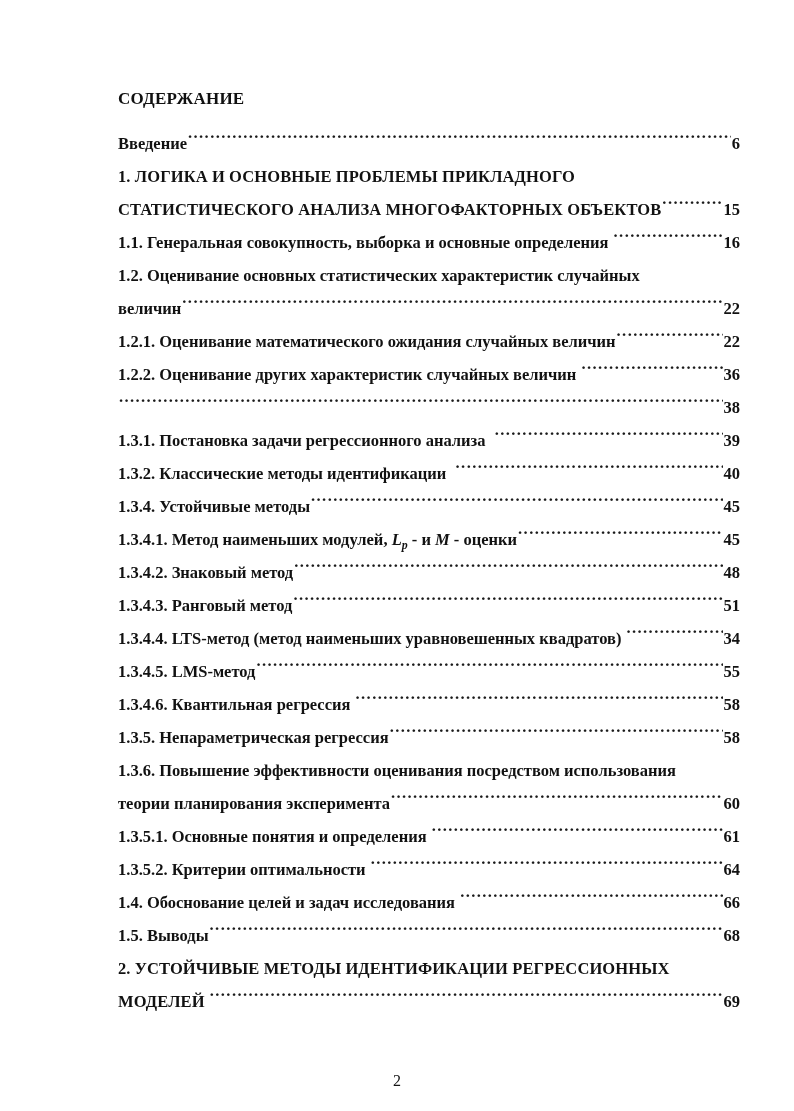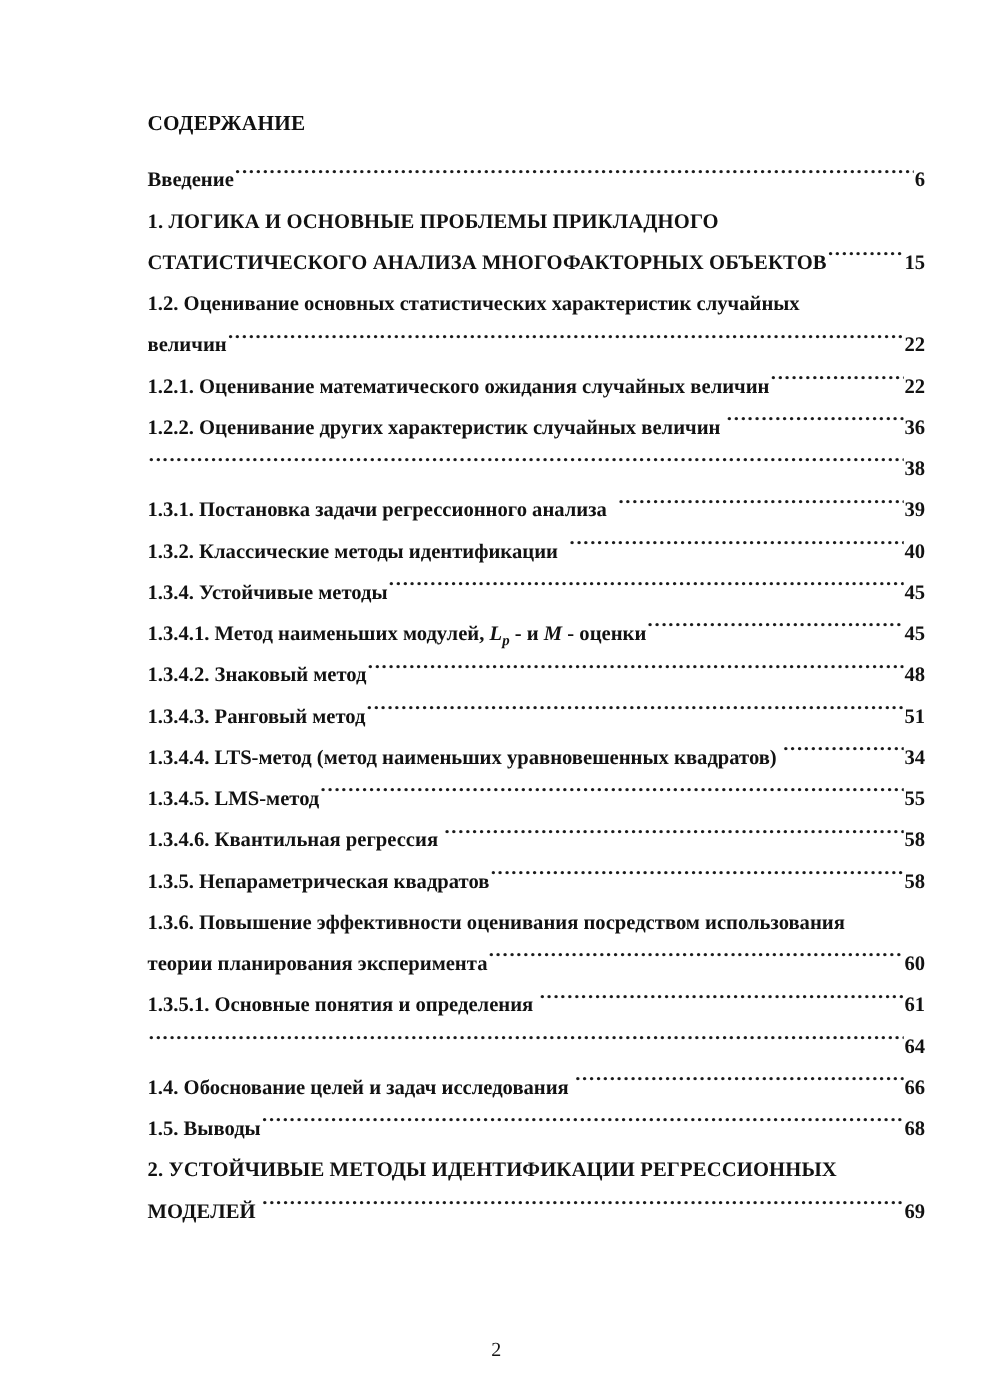--- a/index.html
+++ b/index.html
@@ -152,20 +152,27 @@
         </div>
         <div class="toc-entry">
           <span class="plain-line caps">1. ЛОГИКА И ОСНОВНЫЕ ПРОБЛЕМЫ ПРИКЛАДНОГО</span>
           <div class="leader-row">
             <span class="entry-text caps">СТАТИСТИЧЕСКОГО АНАЛИЗА МНОГОФАКТОРНЫХ ОБЪЕКТОВ</span>
             <span class="dots"></span>
             <span class="page-num">15</span>
           </div>
         </div>
         <div class="toc-entry">
+          <div class="leader-row">
+            <span class="entry-text">1.1. Генеральная совокупность, выборка и основные определения </span>
+            <span class="dots"></span>
+            <span class="page-num">16</span>
+          </div>
+        </div>
+        <div class="toc-entry">
           <span class="plain-line">1.2. Оценивание основных статистических характеристик случайных</span>
           <div class="leader-row">
             <span class="entry-text">величин</span>
             <span class="dots"></span>
             <span class="page-num">22</span>
           </div>
         </div>
         <div class="toc-entry">
           <div class="leader-row">
             <span class="entry-text">1.2.1. Оценивание математического ожидания случайных величин</span>
@@ -244,21 +251,21 @@
         </div>
         <div class="toc-entry">
           <div class="leader-row">
             <span class="entry-text">1.3.4.6. Квантильная регрессия </span>
             <span class="dots"></span>
             <span class="page-num">58</span>
           </div>
         </div>
         <div class="toc-entry">
           <div class="leader-row">
-            <span class="entry-text">1.3.5. Непараметрическая квадратов</span>
+            <span class="entry-text">1.3.5. Непараметрическая регрессия</span>
             <span class="dots"></span>
             <span class="page-num">58</span>
           </div>
         </div>
         <div class="toc-entry">
           <span class="plain-line">1.3.6. Повышение эффективности оценивания посредством использования</span>
           <div class="leader-row">
             <span class="entry-text">теории планирования эксперимента</span>
             <span class="dots"></span>
             <span class="page-num">60</span>
@@ -266,20 +273,21 @@
         </div>
         <div class="toc-entry">
           <div class="leader-row">
             <span class="entry-text">1.3.5.1. Основные понятия и определения </span>
             <span class="dots"></span>
             <span class="page-num">61</span>
           </div>
         </div>
         <div class="toc-entry">
           <div class="leader-row">
+            <span class="entry-text">1.3.5.2. Критерии оптимальности </span>
             <span class="dots"></span>
             <span class="page-num">64</span>
           </div>
         </div>
         <div class="toc-entry">
           <div class="leader-row">
             <span class="entry-text">1.4. Обоснование целей и задач исследования </span>
             <span class="dots"></span>
             <span class="page-num">66</span>
           </div>

